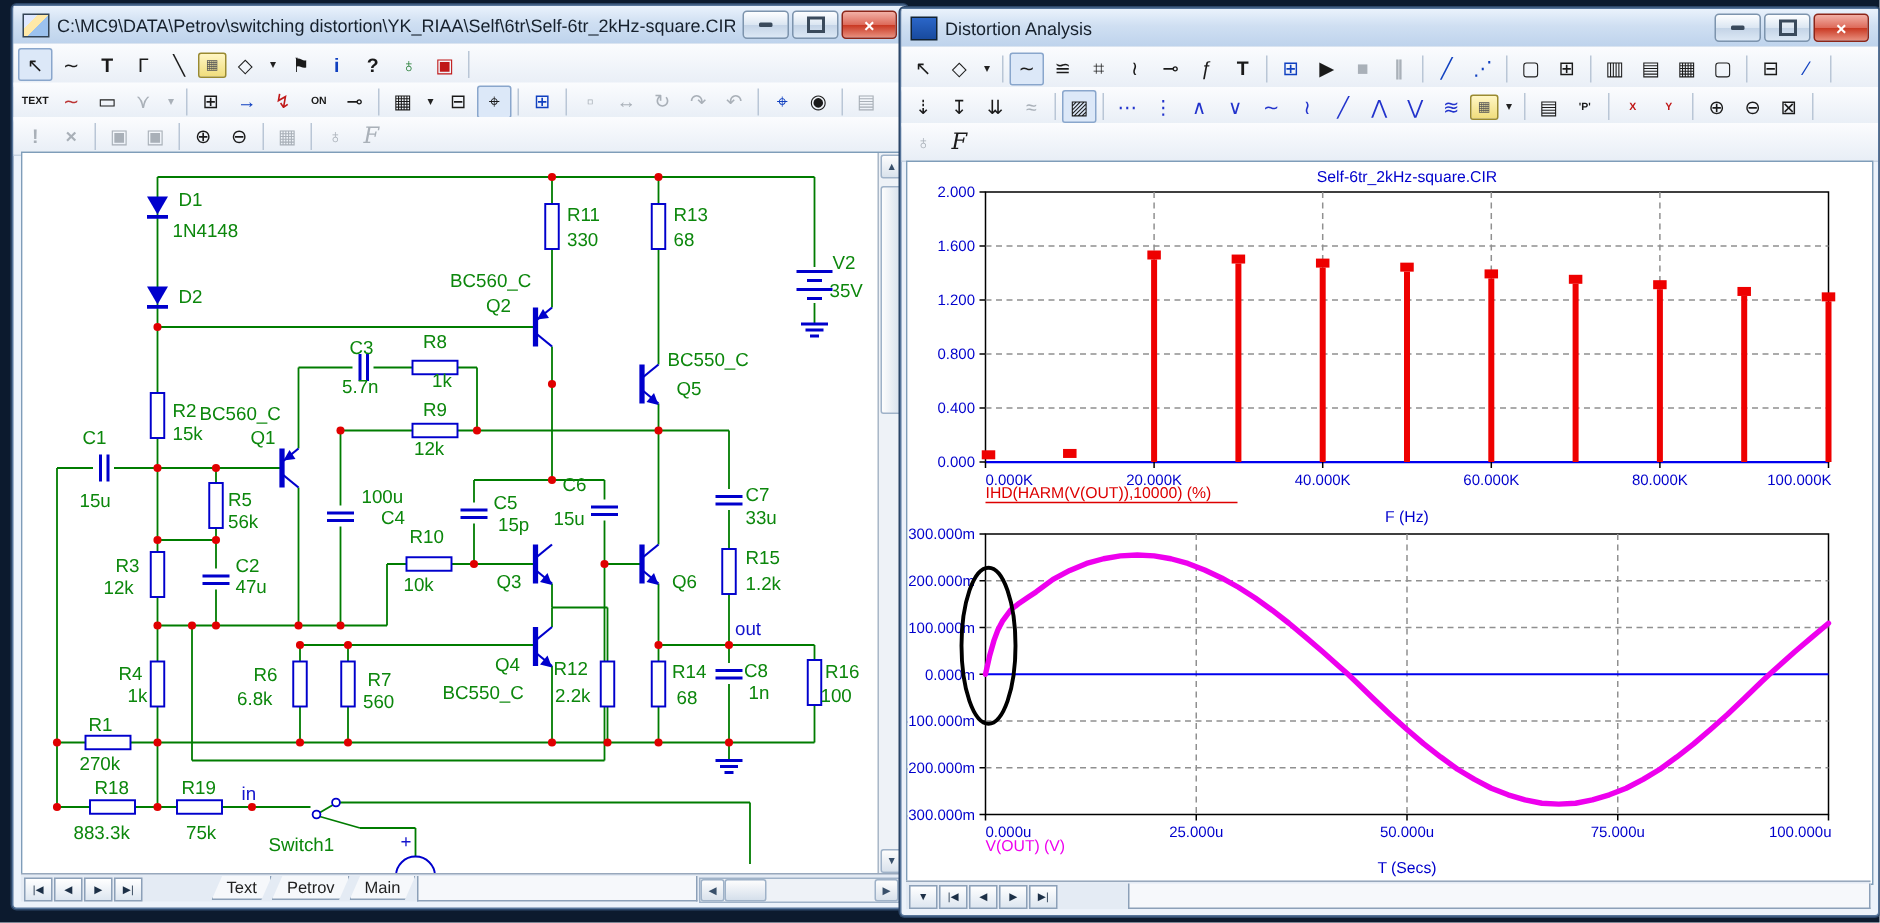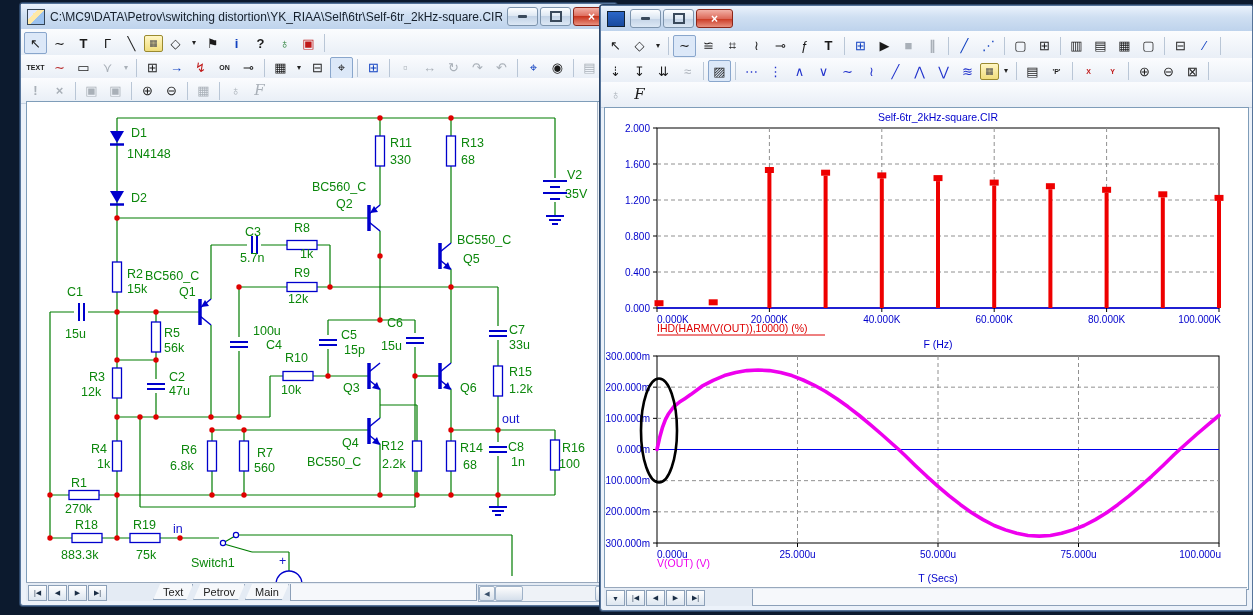--- a/index.html
+++ b/index.html
@@ -45,21 +45,21 @@
   .tab{height:15px;padding:0 9px;background:#f6f8fb;border:1px solid #8ca0b8;border-top:none;
        font-size:11px;color:#222;display:flex;align-items:center;
        clip-path:polygon(7px 0,calc(100% - 0px) 0,calc(100% - 7px) 100%,0 100%);}
   .tab.active{background:#ffffff;font-weight:bold;margin-top:47px;}
   .tabfill{flex:1;height:16px;background:#f6f8fb;border:1px solid #8ca0b8;border-top:none;}
   svg text{font-family:"Liberation Sans",sans-serif;}
 </style>
 </head>
 <body>
 
-<div class="win" id="winL" style="left:20px;top:3px;width:595px;height:601px;">
+<div class="win" id="winL" style="left:8px;top:3px;width:595px;height:601px;">
   <div class="titlebar">
     <span class="title-ico"></span>
     <span class="title-txt">C:\MC9\DATA\Petrov\switching distortion\YK_RIAA\Self\6tr\Self-6tr_2kHz-square.CIR</span>
     <span class="winbtns">
       <span class="wbtn">
           <span class="minbar"></span>
         </span>
       <span class="wbtn">
           <span class="restbox"></span>
         </span>
@@ -485,20 +485,21 @@
       <span class="sbtn" style="left:0;top:0;width:14px;height:13px;">◀</span>
       <span class="sthumb h" style="left:16px;top:0;width:26px;height:13px;"></span>
       <span class="sbtn" style="right:0;top:0;width:14px;height:13px;">▶</span>
     </span>
   </div>
 </div>
 
 <div class="win" id="winR" style="left:600px;top:5px;width:651px;height:604px;">
   <div class="titlebar">
     <span class="title-ico" style="background:linear-gradient(#2b66c8,#184a9e);border-color:#123;position:relative;"></span>
+    <span class="title-txt">Distortion Analysis</span>
     <span class="winbtns">
       <span class="wbtn">
           <span class="minbar"></span>
         </span>
       <span class="wbtn">
           <span class="restbox"></span>
         </span>
       <span class="wbtn close">
           <span>×</span>
         </span>

